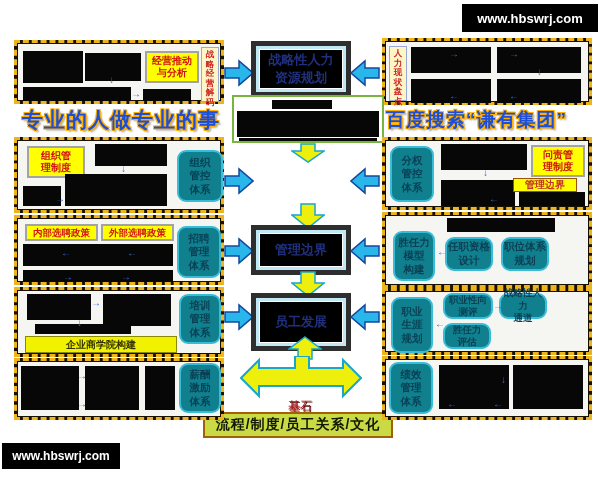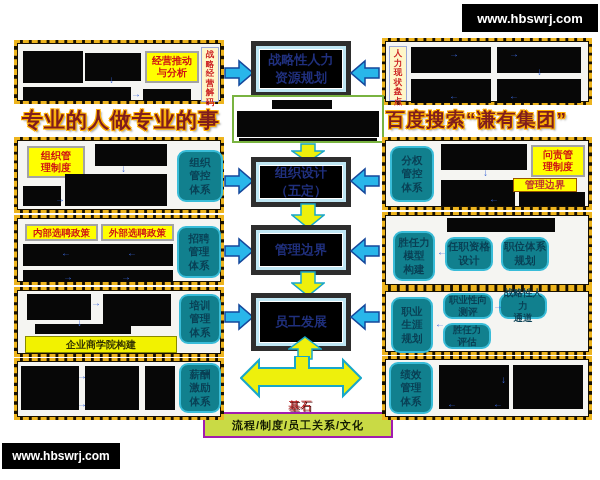--- a/index.html
+++ b/index.html
@@ -15,26 +15,26 @@
   .pill{background:#11808e;border:2px solid #39bcd8;border-radius:9px;color:#093f54;
         font-weight:bold;font-size:10.5px;line-height:1.3;text-align:center;
         display:flex;align-items:center;justify-content:center;white-space:pre-line;}
   .ybadge{background:#ffff00;border:2px solid #a3a3a3;color:#cf1313;font-weight:bold;
         font-size:10px;line-height:1.25;text-align:center;display:flex;align-items:center;
         justify-content:center;white-space:pre-line;}
   .ytag{background:#ffff00;border:1px solid #995500;color:#c03030;font-weight:bold;font-size:10px;
         display:flex;align-items:center;justify-content:center;}
   .strip{background:#fff6c8;border:1px solid #9aa8d8;color:#cc2222;font-weight:bold;font-size:8.5px;
         line-height:1.12;text-align:center;white-space:pre-line;padding-top:2px;}
-  .wordart{color:#7f1d1d;font-weight:bold;font-size:21px;letter-spacing:1px;white-space:nowrap;
+  .wordart{color:#1d4ed8;font-weight:bold;font-size:21px;letter-spacing:1px;white-space:nowrap;
         text-shadow:1px 1px 0 #ffb000,-1px -1px 0 #ffb000,1px -1px 0 #ffb000,-1px 1px 0 #ffb000,2px 2px 2px rgba(0,0,0,.35);}
   .sitebadge{background:#000;color:#fff;font-weight:bold;font-size:13px;
         display:flex;align-items:center;justify-content:center;}
   .greenbox{background:#ffffff;border:2px solid #79b340;}
-  .bottombar{background:#c9da45;border:2px solid #a21caf;color:#101800;font-weight:bold;font-size:11px;
+  .bottombar{background:#c9da45;border:2px solid #a16207;color:#101800;font-weight:bold;font-size:14px;
         display:flex;align-items:center;justify-content:center;letter-spacing:1px;}
   .jishi{color:#b01010;font-weight:normal;font-size:12px;text-shadow:1px 1px 0 #400;}
   .mini{color:#3a66d8;font-size:10px;font-weight:bold;line-height:1;}
 </style>
 </head>
 <body>
 
 <div id="stage">
 
   <div class="abs sitebadge" style="left:462px;top:4px;width:136px;height:28px;">www.hbswrj.com</div>
@@ -112,22 +112,20 @@
     <div class="abs mini" style="left:38px;top:54px;">→</div>
     <div class="abs pill" style="left:160px;top:10px;width:46px;height:52px;">组织
 管控
 体系</div>
   </div>
 
   <svg class="abs" style="left:224px;top:166px;" width="30" height="30" viewBox="0 0 30 30">
     <polygon points="1,10 15,10 15,3 29,15 15,27 15,20 1,20" fill="#29b6ea" stroke="#15489c" stroke-width="1.5"></polygon>
   </svg>
 
-  <div class="abs cbox" style="left:256px;top:162px;width:90px;height:40px;">组织设计
-（五定）</div>
 
   <svg class="abs" style="left:350px;top:166px;" width="30" height="30" viewBox="0 0 30 30">
     <polygon points="29,10 15,10 15,3 1,15 15,27 15,20 29,20" fill="#29b6ea" stroke="#15489c" stroke-width="1.5"></polygon>
   </svg>
 
   <div class="abs panel" style="left:382px;top:137px;width:210px;height:73px;">
     <div class="pbg"></div>
     <div class="abs pill" style="left:5px;top:6px;width:44px;height:56px;">分权
 管控
 体系</div>

